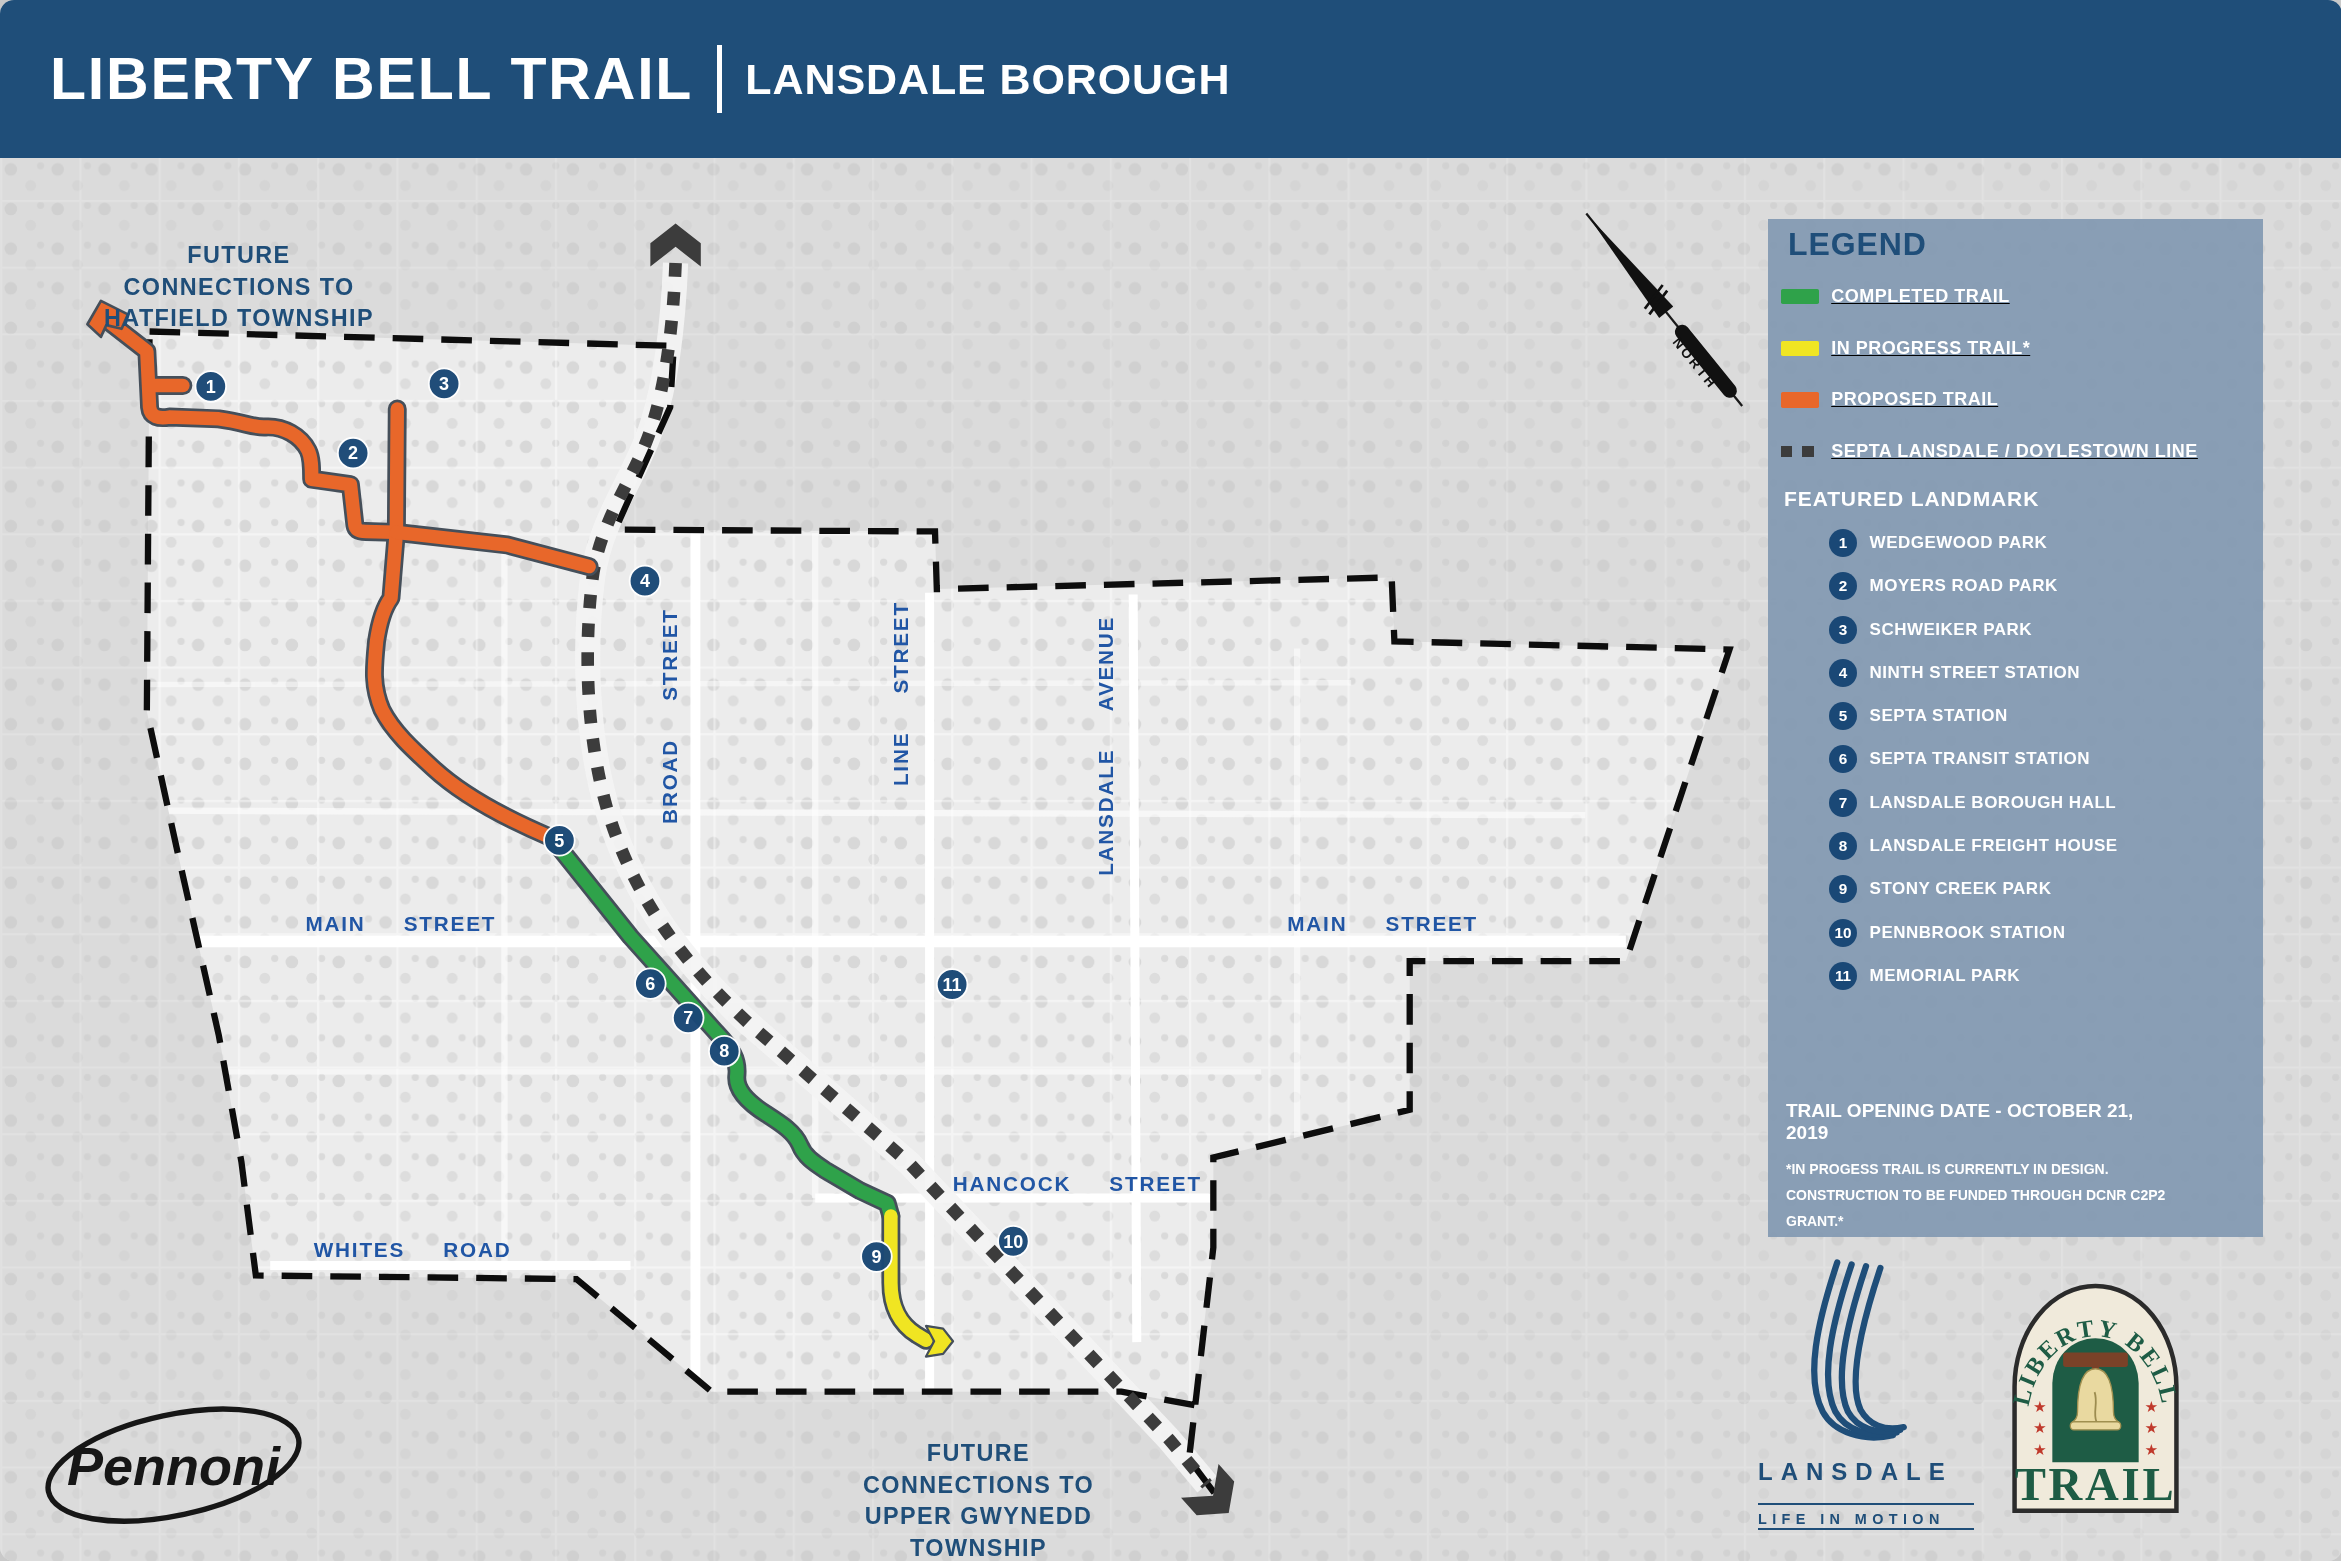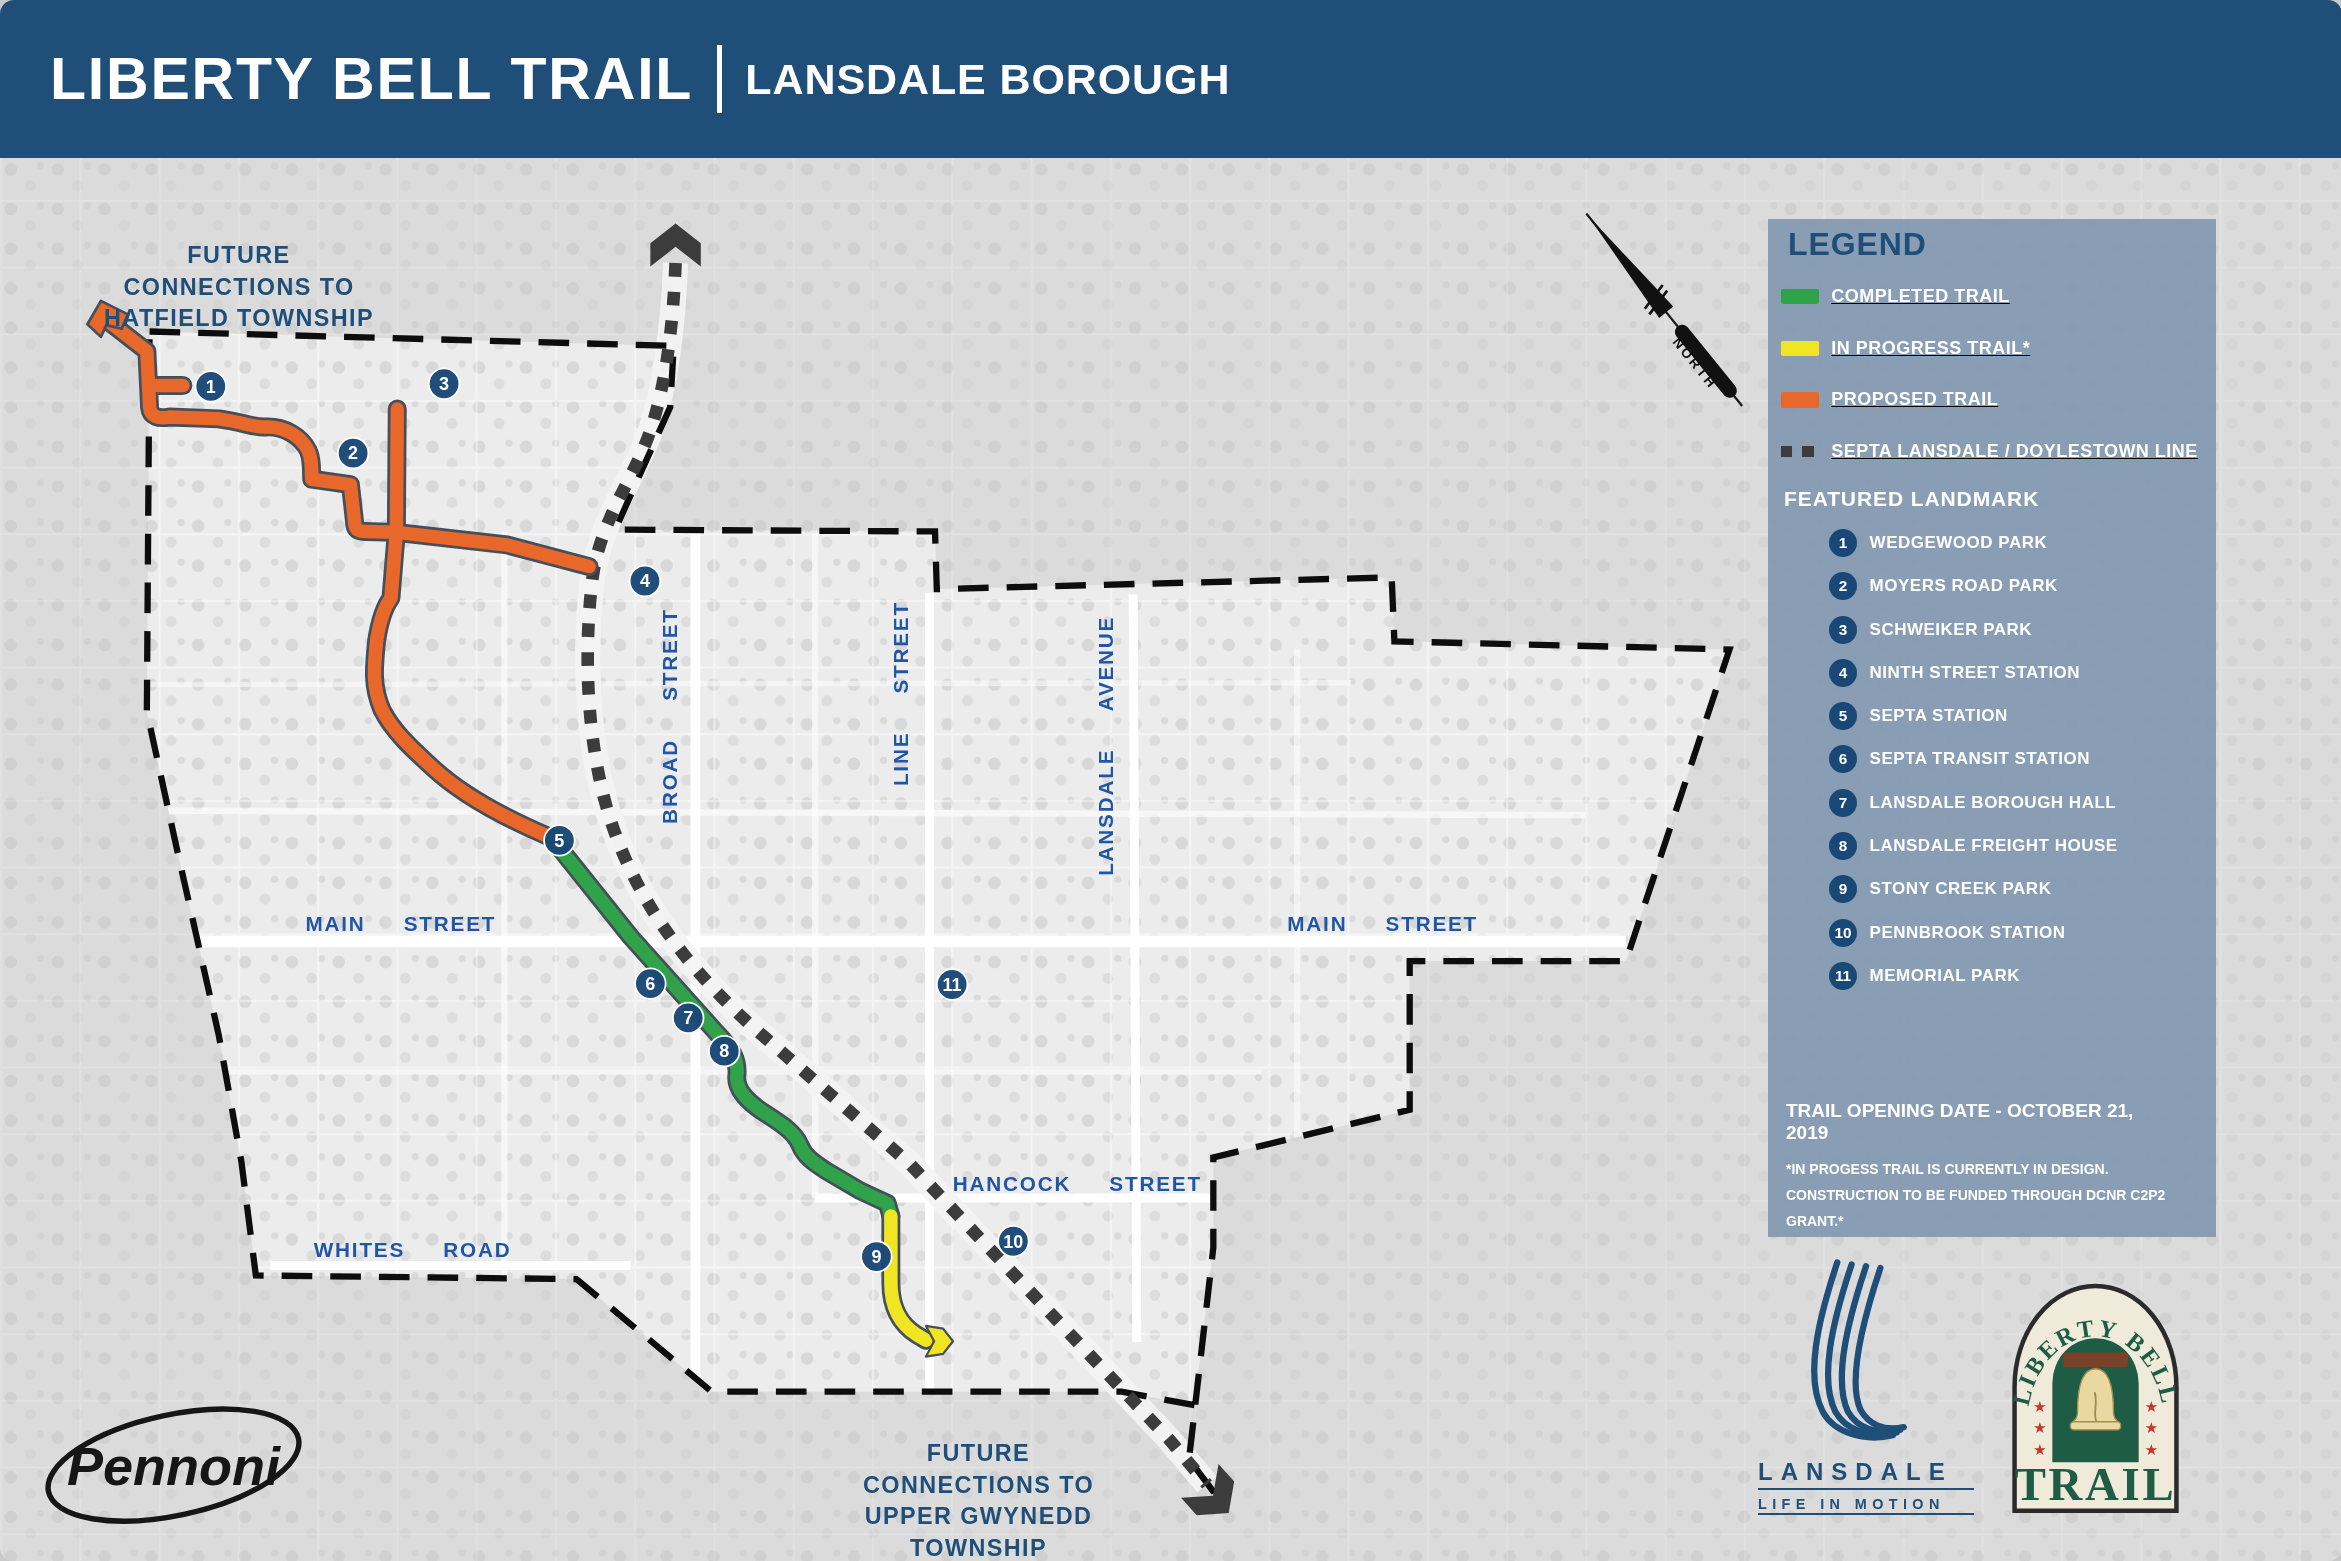--- a/index.html
+++ b/index.html
@@ -15,42 +15,42 @@
   .map-svg{position:absolute;left:0;top:0;z-index:1;}
   .street-label{font-weight:bold;font-size:23px;fill:#2156A5;letter-spacing:2px;word-spacing:34px;}
   .marker-num{fill:#fff;font-weight:bold;font-size:20px;text-anchor:middle;}
   .compass-label{font-size:15px;letter-spacing:3px;fill:#111;font-weight:bold;}
   
   .note{position:absolute;z-index:6;color:#1F4E79;font-weight:bold;font-size:23.4px;line-height:31.5px;
         text-align:center;letter-spacing:1.4px;margin-top:36px;}
   .note-north{left:77px;top:204px;width:324px;}
   .note-south{left:794px;top:1402px;width:369px;}
   
-  .legend{position:absolute;left:1768px;top:219px;width:448px;height:1018px;z-index:20;
+  .legend{position:absolute;left:1768px;top:219px;width:495px;height:1018px;z-index:20;
           background:rgba(130,153,178,0.93);box-sizing:border-box;}
   .legend-title{position:absolute;left:20px;top:7.2px;font-size:32px;font-weight:bold;color:#1F4E79;letter-spacing:0.9px;}
   .leg-items{position:absolute;left:12.6px;top:67px;text-decoration:underline;}
   .leg-item{display:flex;align-items:center;gap:12.6px;margin-bottom:30px;height:21.6px;}
   .sw{width:38px;height:15.3px;border-radius:1.8px;flex:0 0 auto;}
   .sw-dash{display:flex;gap:10px;width:38px;flex:0 0 auto;}
   .sw-dash i{width:11.7px;height:11.7px;display:block;}
   .leg-label{color:#fff;font-weight:bold;font-size:18px;letter-spacing:0.5px;white-space:nowrap;}
   .landmarks-title{position:absolute;left:16px;top:268px;color:#fff;font-weight:bold;font-size:21px;letter-spacing:0.9px;}
   .landmark-list{position:absolute;left:61px;top:310px;}
   .lm-row{display:flex;align-items:center;gap:12.6px;height:28px;margin-bottom:15.3px;}
   .lm-circle{width:28px;height:28px;border-radius:50%;background:#1A4876;color:#fff;font-size:15.3px;font-weight:bold;
              display:flex;align-items:center;justify-content:center;flex:0 0 auto;}
   .lm-label{color:#fff;font-weight:bold;font-size:17px;letter-spacing:0.5px;white-space:nowrap;}
   .opening-date{position:absolute;left:18px;top:881px;width:383px;color:#fff;font-weight:bold;font-size:19px;letter-spacing:0;}
   .footnote{position:absolute;left:18px;top:937px;width:383px;color:#fff;font-weight:bold;font-size:14px;line-height:26px;}
   
   .pennoni{position:absolute;left:34px;top:1402px;z-index:10;}
   .lansdale-logo{position:absolute;left:1758px;top:1259px;width:216px;z-index:10;text-align:left;}
   .lansdale-name{font-size:24px;font-weight:bold;color:#1F4E79;letter-spacing:8px;border-bottom:2.7px solid #1F4E79;
-                 padding-bottom:2px;white-space:nowrap;}
+                 padding-bottom:17px;white-space:nowrap;}
   .lansdale-tag{font-size:14.4px;font-weight:bold;color:#1F4E79;letter-spacing:5.4px;border-bottom:2.7px solid #1F4E79;
                 padding-bottom:1px;margin-top:6.3px;white-space:nowrap;}
   .bell-badge{position:absolute;left:2007px;top:1277px;z-index:10;}
   .serif{font-family:"Liberation Serif",serif;}
 </style>
 </head>
 <body>
 
 <div class="stage">
 

